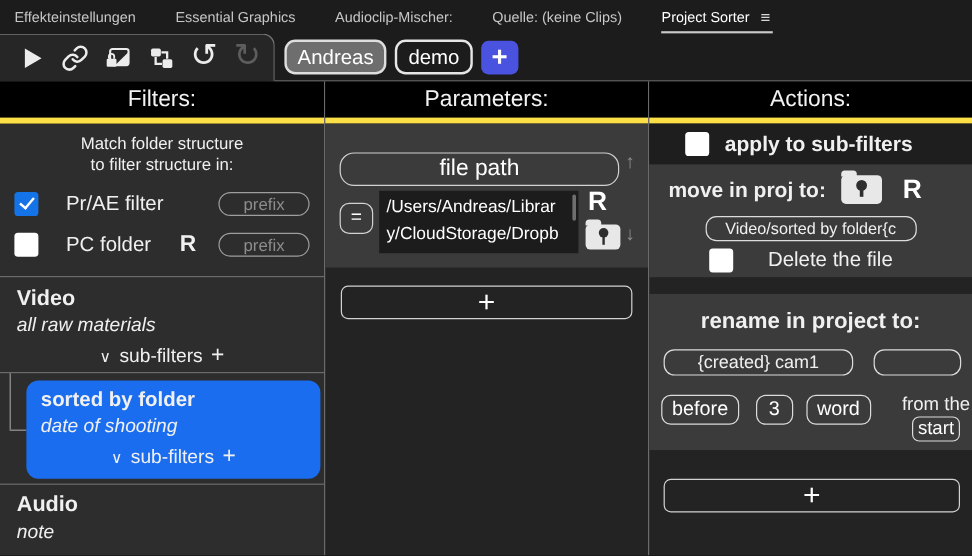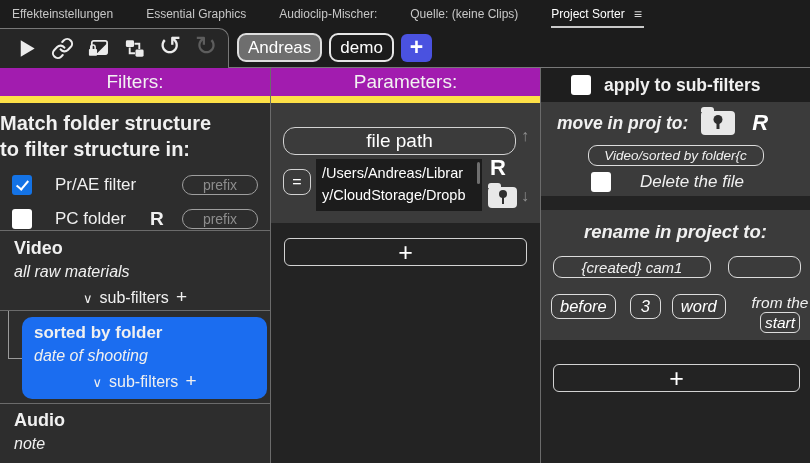--- a/index.html
+++ b/index.html
@@ -29,32 +29,32 @@
   .preset-group { position:absolute; left:237px; top:5px; display:flex; align-items:center; gap:7px; }
   .preset { height:29px; padding:0 9px; border:2px solid #e6e6e6; border-radius:9px; background:transparent;
             color:#fff; font-size:17px; display:flex; align-items:center; }
   .preset.selected { background:#6e6e6e; border-color:#dedede; }
   .add-preset { width:31px; height:28px; background:#4a52e0; border-radius:6px; color:#fff;
                 font-size:23px; font-weight:bold; display:flex; align-items:center; justify-content:center; }
   
   .main { position:absolute; top:68px; bottom:0; left:0; right:0; display:flex; }
   .col { width:270px; position:relative; background:#232323; }
   .col + .col { border-left:1px solid #6b6b6b; width:270px; }
-  .col-header { height:35px; background:#a21caf; border-bottom:7px solid #fde047;
+  .col-header { height:35px; background:#000000; border-bottom:5px solid #fde047;
                 display:flex; align-items:center; justify-content:center; font-size:19px; color:#f2f2f2; }
   .col.filters { background:#2d2d2d; }
   .sep { height:1px; background:#6b6b6b; }
   
   .cb { width:20px; height:20px; background:#fff; border-radius:3px; position:relative; flex-shrink:0; }
   .cb.checked { background:#1473e6; }
   .cb.checked::after { content:""; position:absolute; left:6.5px; top:2.5px; width:5px; height:10px;
                        border:solid #fff; border-width:0 2.6px 2.6px 0; transform:rotate(40deg); }
   
   .match-section { height:127px; padding-top:8px; }
-  .match-heading { font-size:20px; line-height:1.28;font-weight:bold; }
+  .match-heading { text-align:center; font-size:14px; line-height:1.28; }
   .target-row { display:flex; align-items:center; padding:0 12px; margin-top:13px; }
   .target-label { font-size:17px; margin-left:23px; }
   .r-badge { font-weight:bold; font-size:19px; margin-left:24px; }
   .prefix-input { margin-left:auto; width:76px; height:20px; background:transparent; border:1px solid #9e9e9e;
                   border-radius:10px; color:#fff; font-size:14px; text-align:center; outline:none;
                   font-family:"Liberation Sans", sans-serif; }
   .prefix-input::placeholder { color:#8d8d8d; }
   .filter-item { padding:7px 14px 0; }
   .filter-item.root { height:79px; }
   .fi-name { font-weight:bold; font-size:18px; }
@@ -90,21 +90,21 @@
   .pin-dot::after { content:""; position:absolute; left:3px; top:7px; width:2.5px; height:7px; background:#2e2e2e; }
   .folder-pin.small { width:29px; height:21px; }
   .folder-pin.small .pin-dot { top:3px; width:8px; height:8px; }
   .param-folder { position:absolute; left:217px; top:84px; }
   .add-btn { height:28px; border:1.5px solid #d2d2d2; border-radius:6px; display:flex; align-items:center;
              justify-content:center; font-size:25px; font-weight:300; color:#fff; background:transparent; }
   .param-add { margin:15px 13px 0; }
   
   .apply-row { height:34px; background:#1e1e1e; display:flex; align-items:center; padding-left:30px; gap:13px; }
   .apply-label { font-weight:bold; font-size:17.5px; }
-  .action-card { background:#3b3b3b;font-style:italic; }
+  .action-card { background:#3b3b3b; }
   .card-move { height:94px; }
   .move-row { display:flex; align-items:center; padding:8px 0 0 16px; }
   .move-title { font-weight:bold; font-size:17.5px; }
   .move-row .folder-pin { margin-left:13px; }
   .move-row .r-big { margin-left:17px; }
   .move-input { margin:9px auto 0; width:176px; height:21px; border:1.5px solid #dcdcdc; border-radius:9px;
                 font-size:13.5px; display:flex; align-items:center; justify-content:center;
                 white-space:nowrap; overflow:hidden; }
   .delete-row { display:flex; align-items:center; margin:6px 0 0 50px; gap:29px; }
   .delete-label { font-size:17px; }
@@ -255,20 +255,21 @@
         <div class="folder-pin small param-folder">
           <span class="pin-dot"></span>
         </div>
         <div class="arrow-down">↓</div>
       </div>
 
       <div class="add-btn param-add">+</div>
     </div>
 
     <div class="col">
+      <div class="col-header">Actions:</div>
 
       <div class="apply-row">
         <span class="cb"></span>
         <span class="apply-label">apply to sub-filters</span>
       </div>
 
       <div class="action-card card-move">
         <div class="move-row">
           <span class="move-title">move in proj to:</span>
           <div class="folder-pin">

